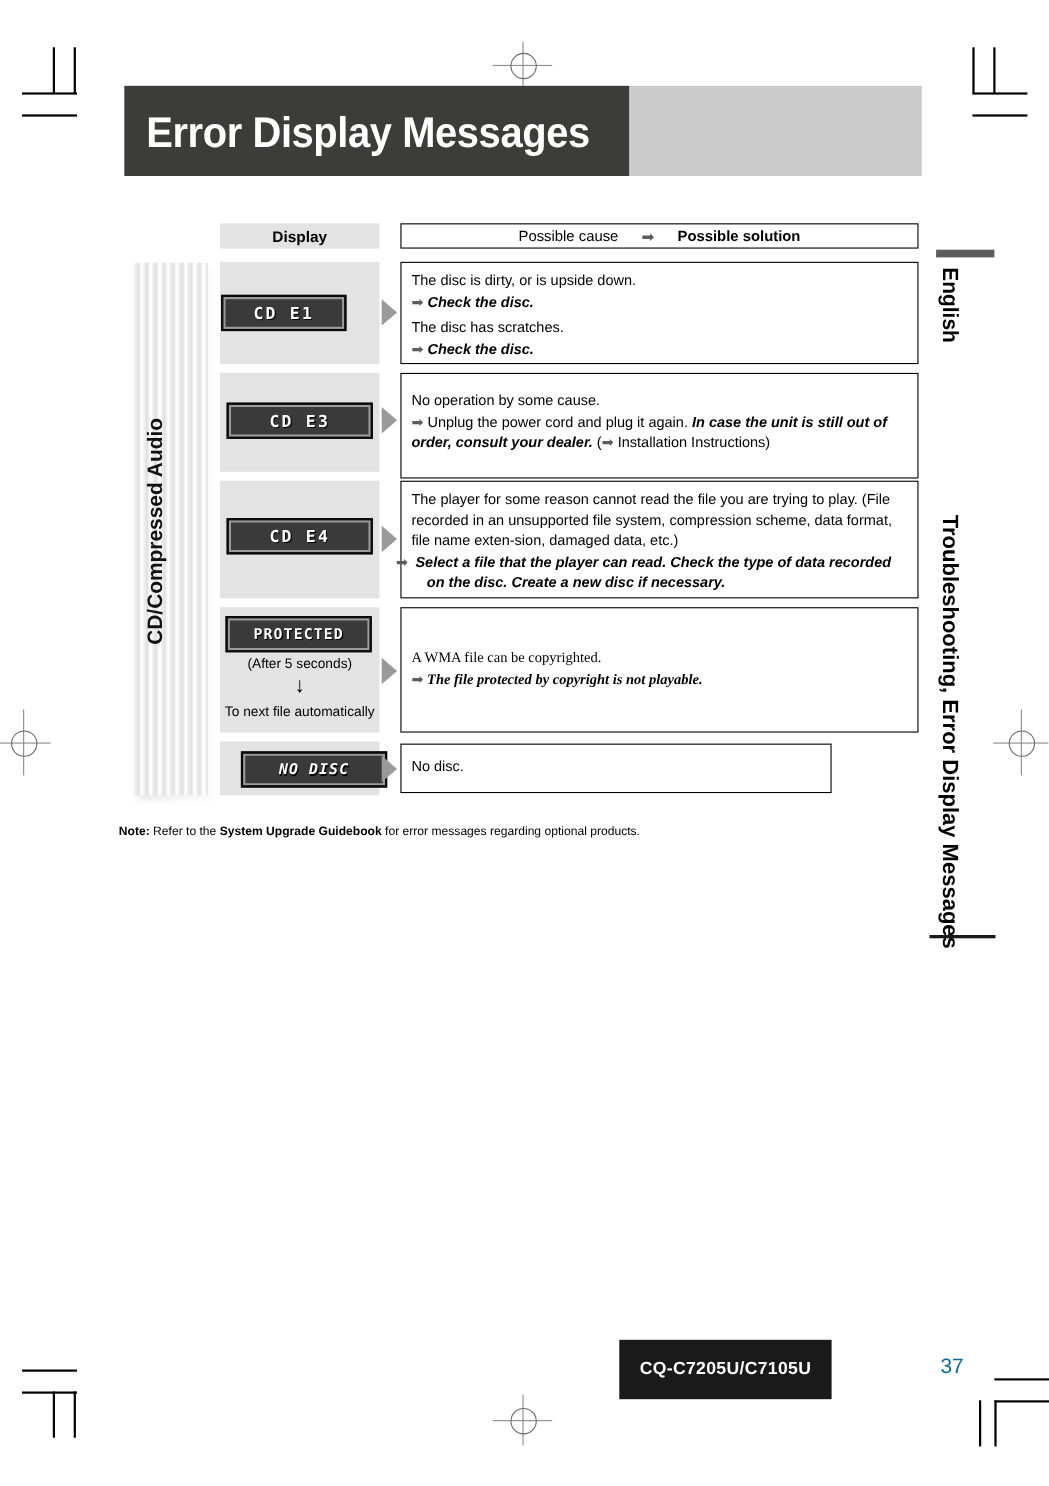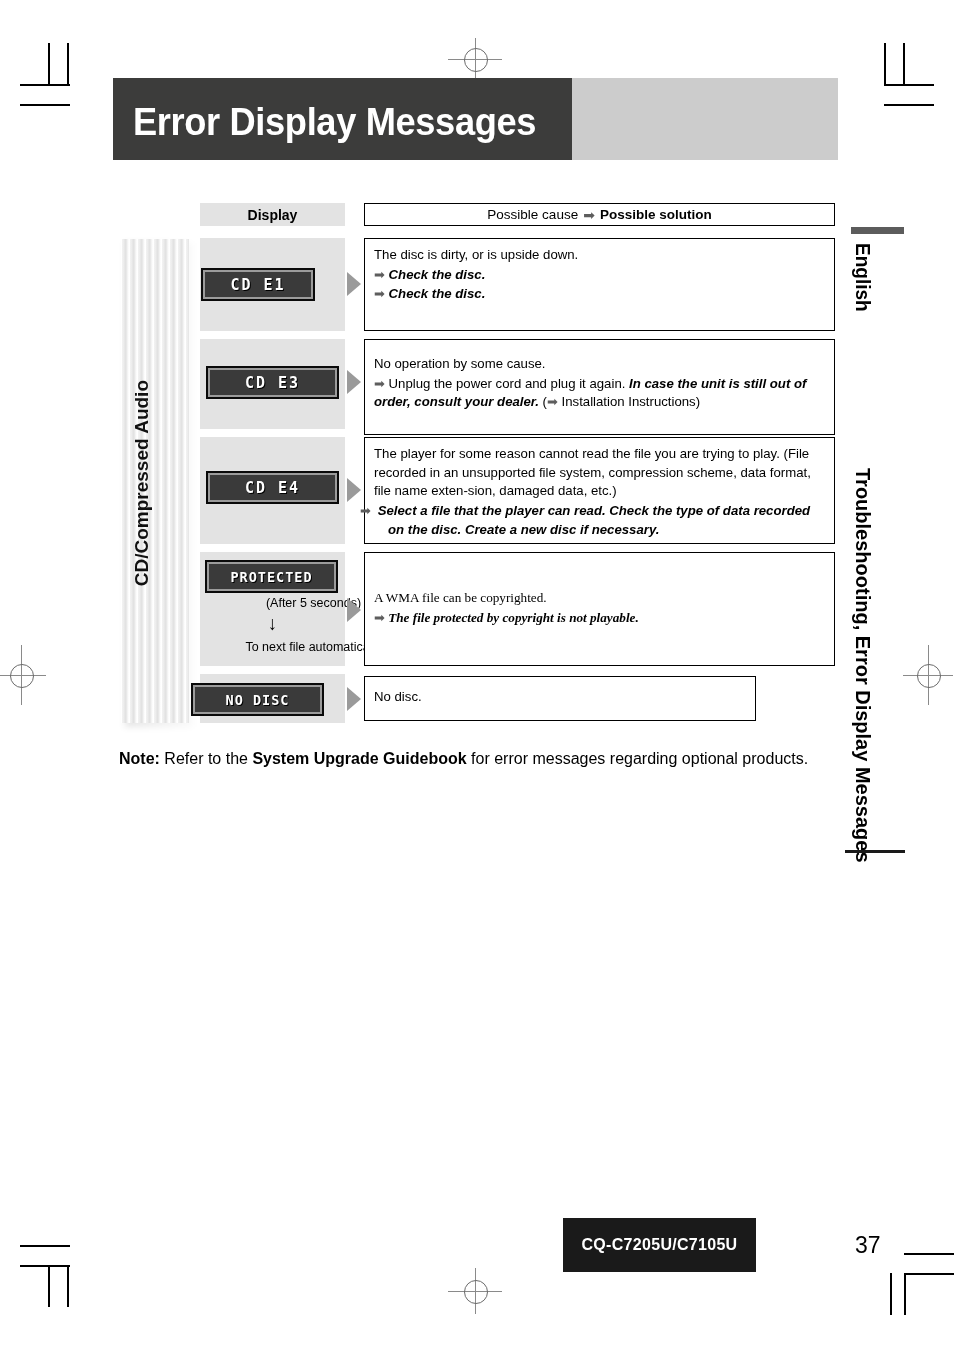--- a/index.html
+++ b/index.html
@@ -70,21 +70,21 @@
   }
   .hdr-display{
     position:absolute;left:200px;top:203px;width:145px;height:23px;
     background:#e3e3e3;display:flex;align-items:center;justify-content:center;
     font-size:14px;font-weight:bold;color:#000;
   }
   .hdr-cause{
     position:absolute;left:364px;top:203px;width:471px;height:23px;
     background:#ffffff;border:1px solid #000;box-sizing:border-box;
     display:flex;align-items:center;justify-content:center;
-    font-size:13.5px;color:#000;
+    font-size:13.5px;color:#000;gap:16px;
   }
   .hdr-cause .b{font-weight:bold;}
   .arrow-red{display:inline-block;margin:0 5px;color:#5d5d5d;font-size:14px;line-height:1;}
 
   .dcell{position:absolute;background:#e3e3e3;}
   .rcell{position:absolute;background:#ffffff;border:1px solid #000;box-sizing:border-box;
          font-size:13.2px;line-height:1.42;color:#000;padding:7px 10px 7px 9px;}
 
   .tri{position:absolute;width:0;height:0;border-top:12px solid transparent;
        border-bottom:12px solid transparent;border-left:14px solid #9a9a9a;}
@@ -98,39 +98,39 @@
     box-sizing:border-box;
     display:flex;align-items:center;justify-content:center;
   }
   .lcd span{
     color:#ffffff;font-weight:bold;font-size:15px;letter-spacing:2px;
     font-family:"DejaVu Sans Mono", monospace;
     text-shadow:1px 1px 0 #000;
   }
   .lcd.narrow span{letter-spacing:1px;font-size:13.5px;}
 
-  .sub-txt{position:absolute;font-size:12.5px;color:#000;text-align:center;width:145px;padding-left:41px;}
+  .sub-txt{position:absolute;font-size:12.5px;color:#000;text-align:center;width:145px;}
   .down-arrow{position:absolute;width:145px;text-align:center;font-size:19px;line-height:1;color:#000;}
 
   .sol{font-weight:bold;font-style:italic;}
   .solb{font-weight:normal;}
   .ar{display:inline-block;color:#5d5d5d;font-size:13px;}
 
   .note{
-    position:absolute;left:119px;top:750px;font-size:16px;color:#000;
+    position:absolute;left:108px;top:750px;font-size:11px;color:#000;
   }
   .note b{font-weight:bold;}
 
   
   .foot-box{
     position:absolute;left:563px;top:1218px;width:193px;height:54px;background:#1a1a1a;
     display:flex;align-items:center;justify-content:center;
   }
   .foot-box span{color:#fff;font-size:16px;font-weight:bold;letter-spacing:0.3px;}
-  .pageno{position:absolute;left:855px;top:1232px;font-size:23px;color:#000000;}
+  .pageno{position:absolute;left:855px;top:1232px;font-size:19px;color:#0369a1;}
 </style>
 </head>
 <body>
 
 <div class="page">
 
   <div>
     <div class="mark" style="left:20px;top:84px;width:50px;height:1.5px;"></div>
     <div class="mark" style="left:20px;top:104px;width:50px;height:1.5px;"></div>
     <div class="mark" style="left:48px;top:43px;width:1.5px;height:42px;"></div>
@@ -202,20 +202,21 @@
   <div class="lcd" style="left:201px;top:268px;width:114px;height:33px;">
     <span>CD  E1</span>
   </div>
   <div class="tri" style="left:347px;top:272px;"></div>
   <div class="rcell" style="left:364px;top:238px;width:471px;height:93px;">
     <div>The disc is dirty, or is upside down.</div>
     <div style="margin-top:1px;">
       <span class="ar">➡</span>
       <span class="sol">Check the disc.</span>
     </div>
+    <div style="margin-top:5px;">The disc has scratches.</div>
     <div style="margin-top:1px;">
       <span class="ar">➡</span>
       <span class="sol">Check the disc.</span>
     </div>
   </div>
 
   <div class="dcell" style="left:200px;top:339px;width:145px;height:90px;"></div>
   <div class="lcd" style="left:206px;top:366px;width:133px;height:33px;">
     <span>CD  E3</span>
   </div>
@@ -253,21 +254,21 @@
   <div class="tri" style="left:347px;top:598px;"></div>
   <div class="rcell" style="left:364px;top:552px;width:471px;height:114px;padding-top:36px;font-family:Liberation Serif, serif;">
     <div>A WMA file can be copyrighted.</div>
     <div style="margin-top:1px;">
       <span class="ar">➡</span>
       <span class="sol">The file protected by copyright is not playable.</span>
     </div>
   </div>
 
   <div class="dcell" style="left:200px;top:674px;width:145px;height:49px;"></div>
-  <div class="lcd narrow" style="left:191px;top:683px;width:133px;height:33px;">
+  <div class="lcd narrow" style="left:219px;top:683px;width:133px;height:33px;font-style:italic;">
     <span>NO DISC</span>
   </div>
   <div class="tri" style="left:347px;top:687px;"></div>
   <div class="rcell" style="left:364px;top:676px;width:392px;height:45px;padding-top:11px;">
     <div>No disc.</div>
   </div>
 
   <div class="note">
     <b>Note:</b><span> Refer to the </span><b>System Upgrade Guidebook</b><span> for error messages regarding optional products.</span>
   </div>

